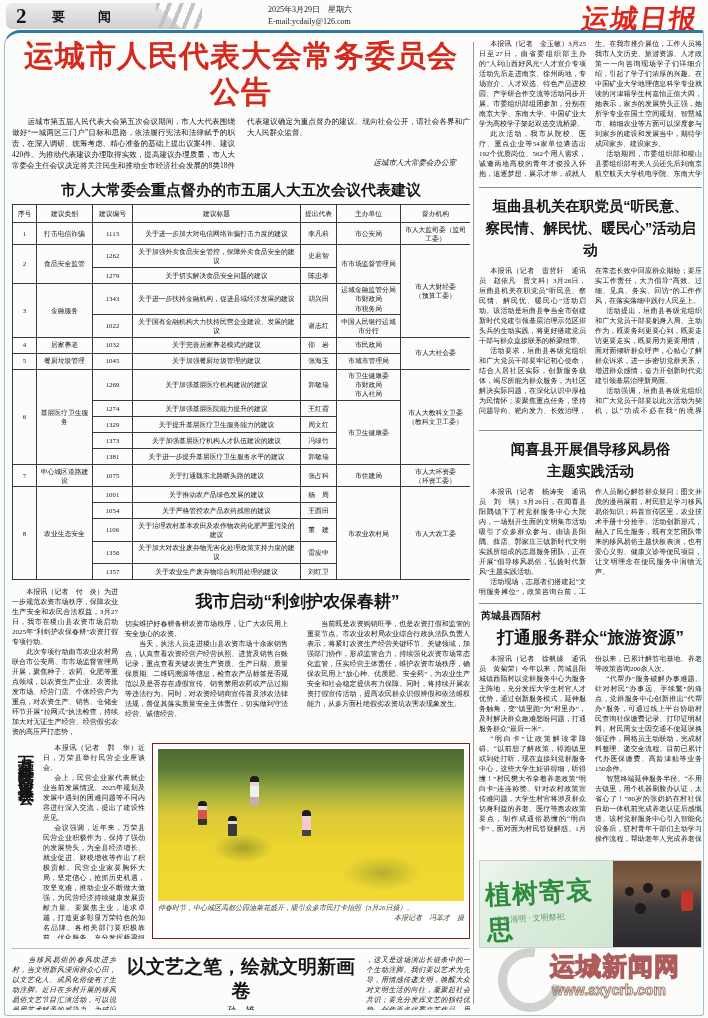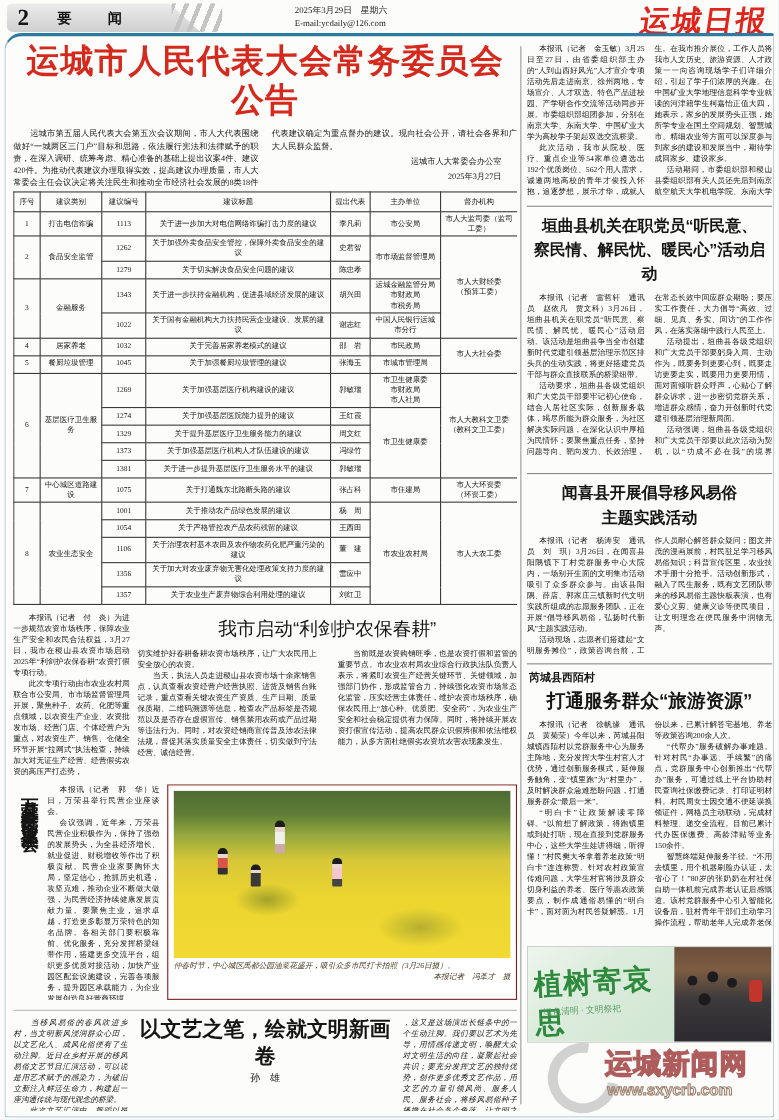--- a/index.html
+++ b/index.html
@@ -22,32 +22,32 @@
   .frame{position:absolute;left:4px;top:30px;width:698px;height:982px;
          border:1px solid #9dbfd6;border-top:3px solid #2d7aa2;border-radius:16px 3px 3px 3px;
          pointer-events:none;}
   .vr{position:absolute;left:473px;top:42px;height:962px;border-left:1px solid #9a9a9a;}
   
   .leftsec{position:absolute;left:12px;top:38px;width:458px;height:972px;overflow:hidden;}
   .ann-title{font-size:30px;font-weight:bold;color:#d4291c;text-align:center;letter-spacing:1px;
              font-family:"Liberation Sans",sans-serif;line-height:36px;}
   .ann-intro{margin-top:6px;font-size:7.5px;line-height:11px;text-align:justify;
              column-count:2;column-gap:12px;height:58px;overflow:hidden;}
-  .sig{text-align:right;margin-top:3px;padding-right:14px;}
+  .sig{text-align:right;margin-top:19px;padding-right:14px;font-style:italic;}
   .tbl-title{margin:7px 0 4px;text-align:center;font-size:15px;font-weight:bold;
              font-family:"Liberation Sans",sans-serif;}
   table.tbl{width:100%;border-collapse:collapse;font-size:6.8px;table-layout:fixed;}
   .tbl th,.tbl td{border:0.8px solid #3a3a3a;padding:1.5px 2px;text-align:center;
              line-height:1.35;white-space:pre-line;word-break:break-all;height:12px;}
   .tbl th{font-weight:normal;height:14px;}
   
   .art-nz{margin-top:7px;display:flex;gap:7px;height:148px;overflow:hidden;}
   .nz-c1{width:106px;font-size:7px;line-height:10px;text-align:justify;white-space:pre-line;}
   .nz-right{flex:1;}
-  .nz-title{font-size:17px;font-weight:normal;text-align:center;line-height:24px;margin:3px 0 5px;
+  .nz-title{font-size:17px;font-weight:bold;text-align:center;line-height:24px;margin:3px 0 5px;
             font-family:"Liberation Sans",sans-serif;}
   .nz-cols{display:flex;gap:19px;}
   .nz-col{flex:1;font-size:7px;line-height:10px;text-align:justify;white-space:pre-line;}
   
   .wr-block{margin-top:8px;display:flex;gap:7px;height:196px;overflow:hidden;}
   .vtitle{writing-mode:vertical-rl;font-size:16px;font-weight:bold;letter-spacing:3px;width:24px;
           font-family:"Liberation Sans",sans-serif;}
   .wr-body{width:102px;font-size:7px;line-height:10px;text-align:justify;overflow:hidden;}
   .wr-body p,.ra-body p{margin:0;text-indent:1.6em;}
   .photo1wrap{flex:1;background:#fff;border:1px solid #7f1d1d;padding:5px;box-sizing:border-box;}
@@ -117,20 +117,21 @@
   <div class="leftsec">
 
     <div class="ann-title">运城市人民代表大会常务委员会公告</div>
 
     <div class="ann-intro">
       <span>　　运城市第五届人民代表大会第五次会议期间，市人大代表围绕做好“一城两区三门户”目标和思路，依法履行宪法和法律赋予的职责，在深入调研、统筹考虑、精心准备的基础上提出议案4件、建议420件。为推动代表建议办理取得实效，提高建议办理质量，市人大常委会主任会议决定将关注民生和推动全市经济社会发展的8类18件代表建议确定为重点督办的建议。现向社会公开，请社会各界和广大人民群众监督。</span>
       <div class="sig">运城市人大常委会办公室</div>
       <div class="sig">2025年3月27日</div>
     </div>
 
+    <div class="tbl-title">市人大常委会重点督办的市五届人大五次会议代表建议</div>
 
     <table class="tbl">
       <colgroup>
           <col style="width:24px">
           <col style="width:56px">
           <col style="width:40px">
           <col style="width:168px">
           <col style="width:36px">
           <col style="width:64px">
           <col style="width:70px">
@@ -289,20 +290,21 @@
 　　当天，执法人员走进稷山县农资市场十余家销售点，认真查看农资经营户经营执照、进货及销售台账记录，重点查看关键农资生产资质、生产日期、质量保质期、二维码溯源等信息，检查农产品标签是否规范以及是否存在虚假宣传、销售禁用农药或产品过期等违法行为。同时，对农资经销商宣传普及涉农法律法规，督促其落实质量安全主体责任，切实做到守法经营、诚信经营。</div>
           <div class="nz-col">　　当前既是农资购销旺季，也是农资打假和监管的重要节点。市农业农村局农业综合行政执法队负责人表示，将紧盯农资生产经营关键环节、关键领域，加强部门协作，形成监管合力，持续强化农资市场常态化监管，压实经营主体责任，维护农资市场秩序，确保农民用上“放心种、优质肥、安全药”，为农业生产安全和社会稳定提供有力保障。同时，将持续开展农资打假宣传活动，提高农民群众识假辨假和依法维权能力，从多方面杜绝假劣农资坑农害农现象发生。</div>
         </div>
       </div>
     </div>
 
     <div class="wr-block">
       <div class="vtitle">万荣县举行民营企业座谈会</div>
       <div class="wr-body">
         <p>本报讯（记者　郭　华）近日，万荣县举行民营企业座谈会。</p>
+        <p>会上，民营企业家代表就企业当前发展情况、2025年规划及发展中遇到的困难问题等不同内容进行深入交流，提出了建设性意见。</p>
         <p>会议强调，近年来，万荣县民营企业积极作为，保持了强劲的发展势头，为全县经济增长、就业促进、财税增收等作出了积极贡献。民营企业家要胸怀大局，坚定信心，抢抓历史机遇，攻坚克难，推动企业不断做大做强，为民营经济持续健康发展贡献力量。要聚焦主业，追求卓越，打造更多彰显万荣特色的知名品牌。各相关部门要积极靠前、优化服务，充分发挥桥梁纽带作用，搭建更多交流平台，组织更多优质对接活动，加快产业园区配套设施建设，完善各项服务，提升园区承载能力，为企业发展创造良好营商环境。</p>
       </div>
       <div class="photo1wrap">
         <div class="photo1">
           <div class="speck" style="left:18%;top:55%;width:60px;height:30px;background:radial-gradient(rgba(90,110,40,.5),transparent 70%)"></div>
           <div class="speck" style="left:60%;top:70%;width:80px;height:36px;background:radial-gradient(rgba(95,115,45,.4),transparent 70%)"></div>
           <div class="person" style="left:30%;top:18%;height:30px;background:linear-gradient(#1d1d1d 20%,#e8d7cf 20% 34%,#f0f0ee 34% 70%,#caa 70%)"></div>
           <div class="person" style="left:13%;top:34%;height:24px;background:linear-gradient(#1d1d1d 22%,#e8d7cf 22% 36%,#d8534a 36% 75%,#333 75%)"></div>
           <div class="person" style="left:47%;top:40%;height:26px;background:linear-gradient(#1d1d1d 22%,#e8d7cf 22% 36%,#f4c7cf 36% 75%,#444 75%)"></div>
           <div class="person" style="left:23%;top:44%;height:20px;background:linear-gradient(#1d1d1d 25%,#e8d7cf 25% 40%,#3a3a3a 40%)"></div>

